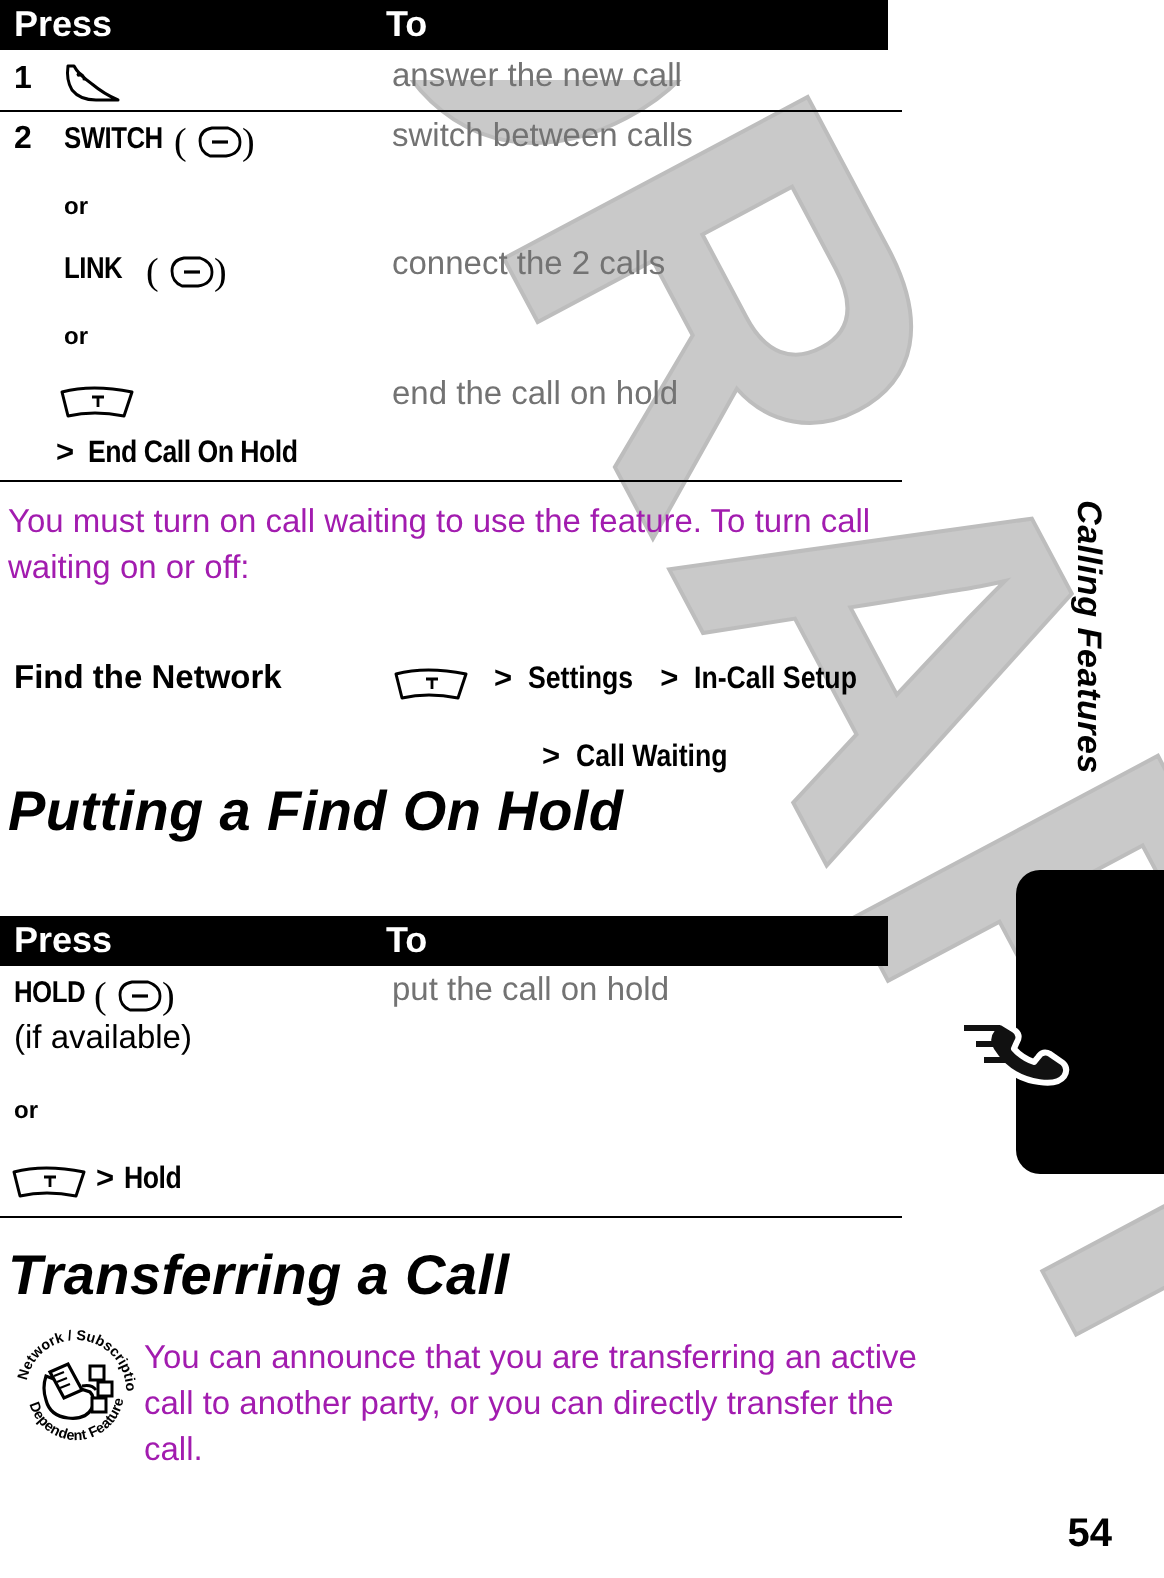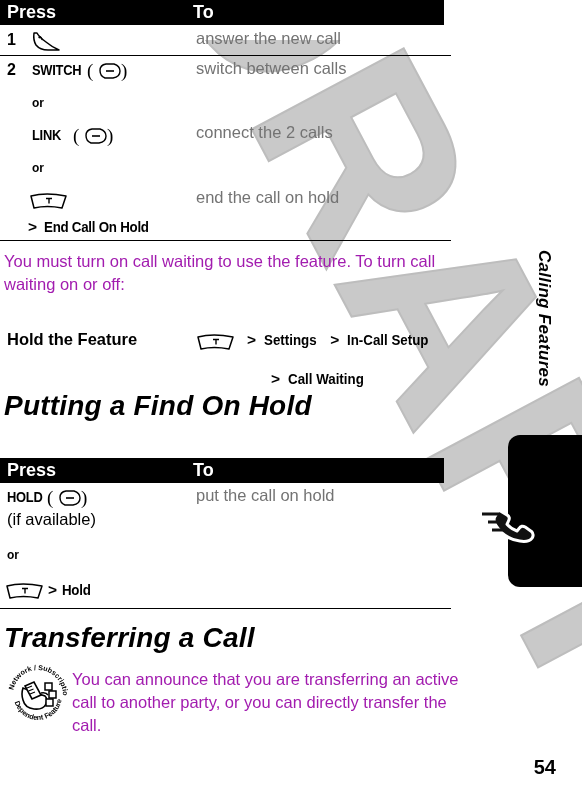--- a/index.html
+++ b/index.html
@@ -194,21 +194,21 @@
     </span>
     <span class="cell-to" style="top:133px;">end the call on hold</span>
 
     <span class="gt" style="position:absolute;left:28px;top:163px;">&gt;</span>
     <span class="kw" style="position:absolute;left:44px;top:163px;font-size:15.5px;">End Call On Hold</span>
   </div>
 
   <div class="para" style="left:4px;top:250px;width:456px;">You must turn on call waiting to use the feature. To turn call waiting on or off:</div>
 
   <div style="position:absolute;left:0;top:325px;width:451px;height:55px;">
-    <span class="fff-label" style="top:5px;">Hold the Feature</span>
+    <span class="fff-label" style="top:5px;">Find the Network</span>
     <span class="ico" style="position:absolute;left:195px;top:6px;">
       <svg width="44" height="22" viewBox="0 0 44 22">
         <path d="M3 6 Q18 2 38 6 L34 18 Q19 15 6 18 Z" fill="#ffffff" stroke="#000" stroke-width="1.5" stroke-linejoin="round"></path>
         <path d="M18 8.5 h6 M21 8.5 v5" stroke="#000" stroke-width="1.4"></path>
       </svg>
     </span>
     <span style="position:absolute;left:247px;top:6px;white-space:nowrap;">
       <span class="gt">&gt;</span>
       <span class="pathseg" style="margin-left:3px;">Settings</span>
       <span class="gt" style="margin-left:1px;">&gt;</span>

